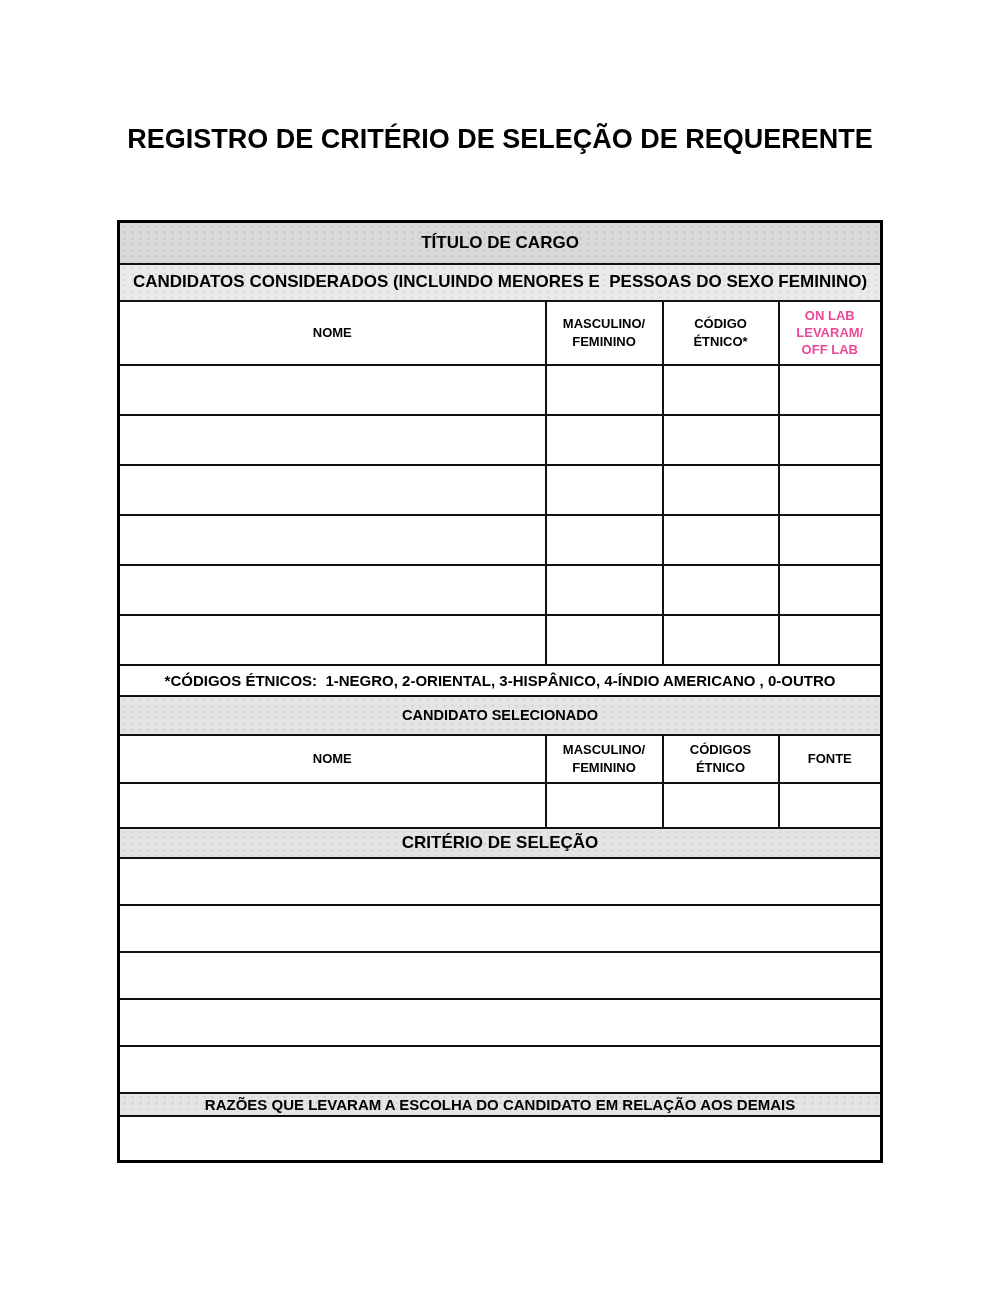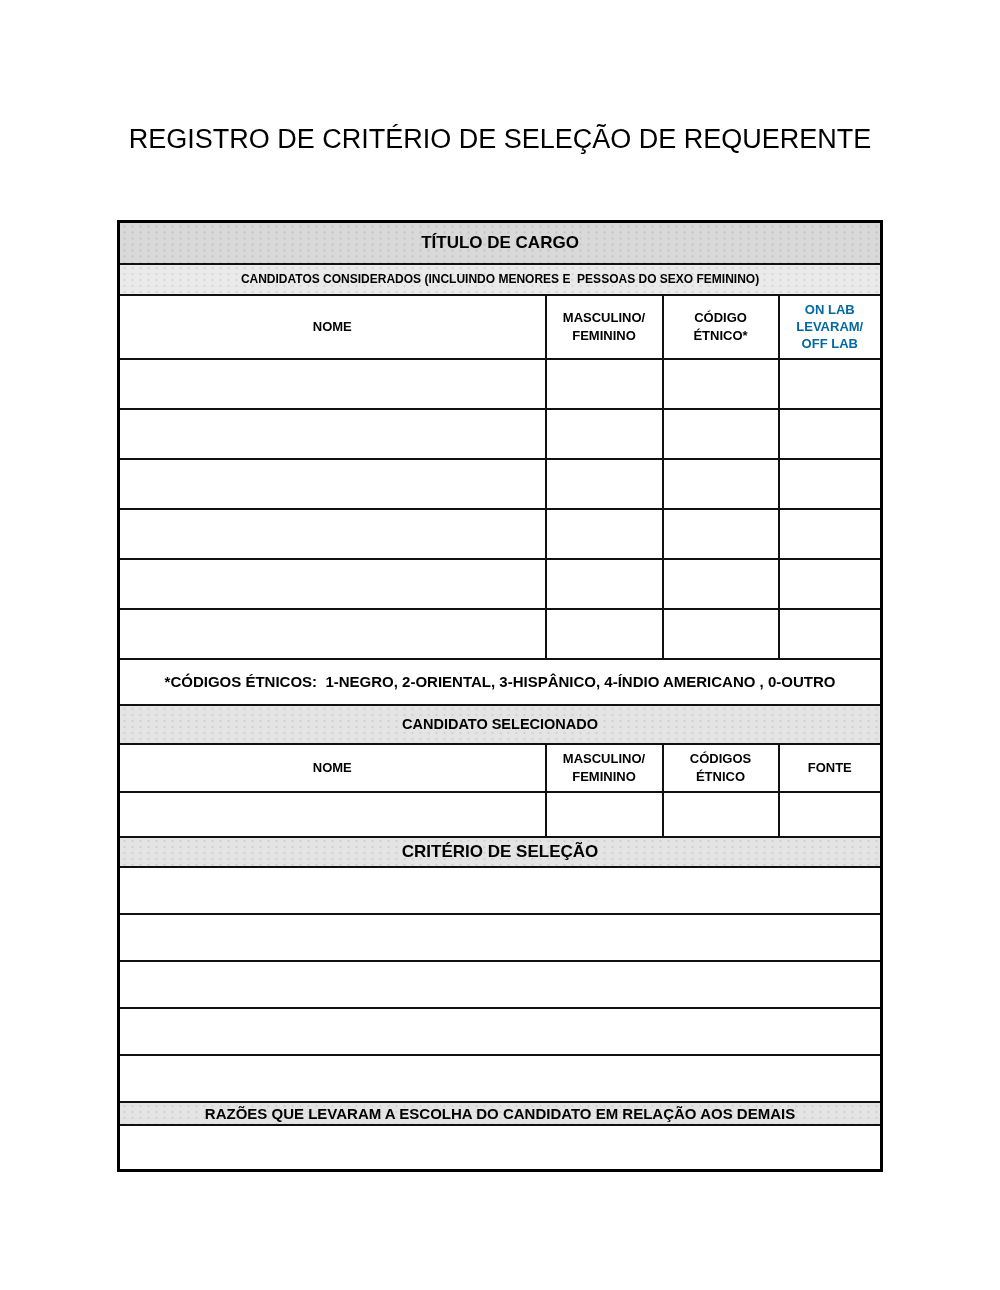--- a/index.html
+++ b/index.html
@@ -12,21 +12,21 @@
     font-family: "Liberation Sans", "DejaVu Sans", sans-serif;
     color: #000000;
   }
   .doc-title {
     position: absolute;
     top: 124px;
     left: 0;
     width: 1000px;
     text-align: center;
     font-size: 27px;
-    font-weight: normal;
+    font-weight: bold;
     letter-spacing: 0px;
     white-space: pre-wrap;
   }
   table.form {
     position: absolute;
     top: 220px;
     left: 117px;
     width: 766px;
     border-collapse: collapse;
     table-layout: fixed;
@@ -53,32 +53,32 @@
     background-color: #eaeaea;
     background-image: radial-gradient(circle, #d8d8d8 1px, rgba(0,0,0,0) 1.3px);
     background-size: 8px 6px;
   }
   .hdr-mid td {
     background-color: #e4e4e4;
     background-image: radial-gradient(circle, #d2d2d2 1px, rgba(0,0,0,0) 1.3px);
     background-size: 8px 6px;
   }
   .r-titulo td   { height: 42px; font-size: 17px; }
-  .r-candid td   { height: 31px; font-size: 12px; white-space: pre-wrap; }
+  .r-candid td   { height: 37px; font-size: 17px; white-space: pre-wrap; }
   .r-colhead td  { height: 64px; font-size: 13px; line-height: 1.32; }
   .r-body td     { height: 50px; }
-  .r-footnote td { height: 46px; font-size: 15px; border-top: 3px solid #000000; border-bottom: 3px solid #000000; white-space: pre-wrap; }
+  .r-footnote td { height: 31px; font-size: 15px; border-top: 3px solid #000000; border-bottom: 3px solid #000000; white-space: pre-wrap; }
   .r-selhdr td   { height: 39px; font-size: 14.5px; }
   .r-colhead2 td { height: 48px; font-size: 13px; line-height: 1.32; }
   .r-selbody td  { height: 45px; }
   .r-crithdr td  { height: 30px; font-size: 17px; }
   .r-critrow td  { height: 47px; }
   .r-razhdr td   { height: 23px; font-size: 15px; }
   .r-lastrow td  { height: 46px; }
-  .red-text { color: #0369a1; }
+  .red-text { color: #ec4899; }
   .line { display: block; }
 </style>
 </head>
 <body>
 
 <div class="page">
 
   <h1 class="doc-title">REGISTRO DE CRITÉRIO DE SELEÇÃO DE REQUERENTE</h1>
 
   <table class="form">

